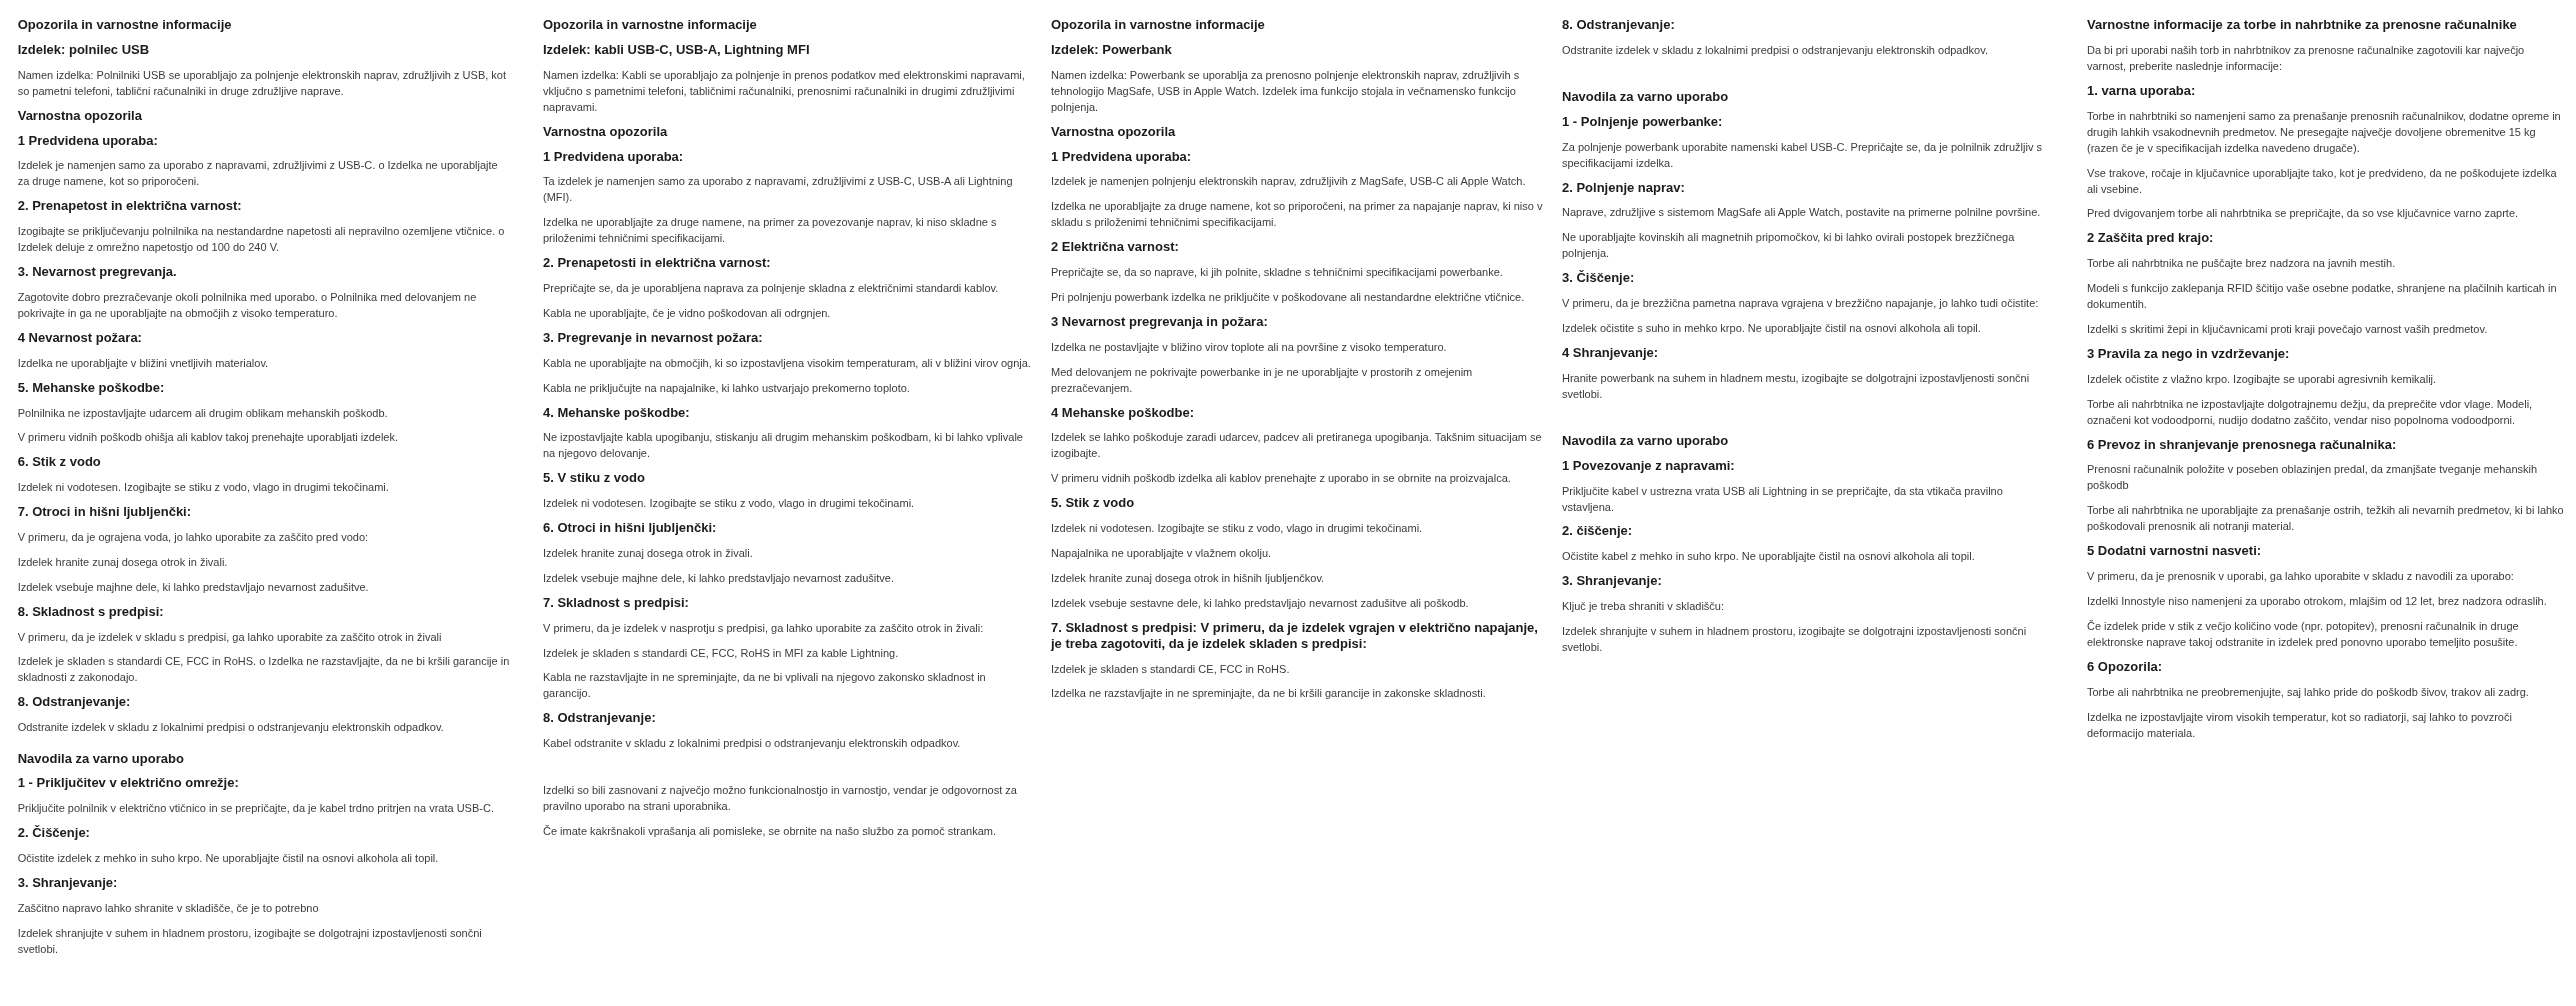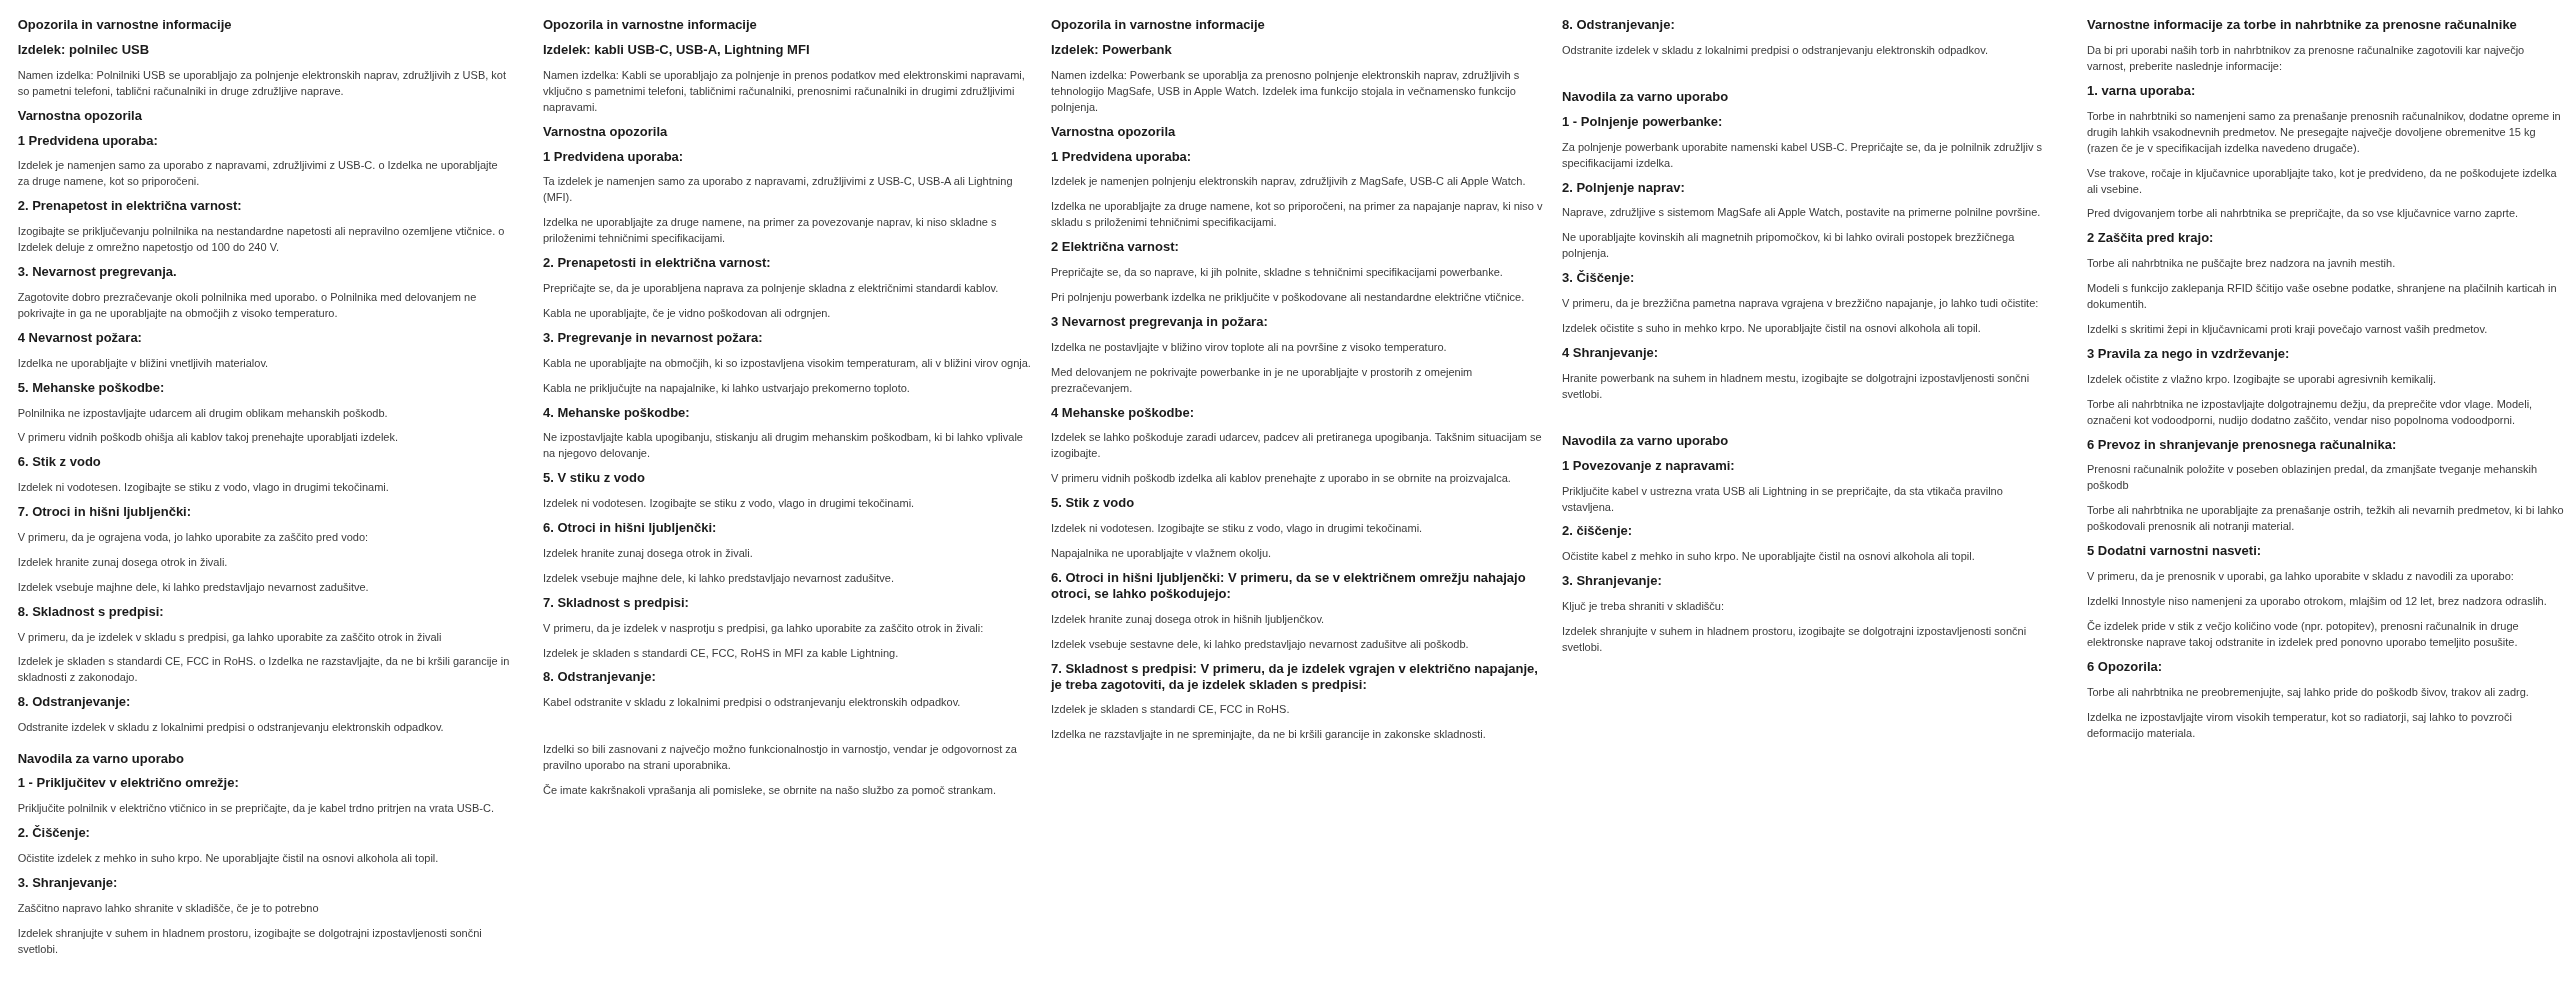--- a/index.html
+++ b/index.html
@@ -103,20 +103,21 @@
       <div class="h">4. Mehanske poškodbe:</div>
       <div class="p">Ne izpostavljajte kabla upogibanju, stiskanju ali drugim mehanskim poškodbam, ki bi lahko vplivale na njegovo delovanje.</div>
       <div class="h">5. V stiku z vodo</div>
       <div class="p">Izdelek ni vodotesen. Izogibajte se stiku z vodo, vlago in drugimi tekočinami.</div>
       <div class="h">6. Otroci in hišni ljubljenčki:</div>
       <div class="p">Izdelek hranite zunaj dosega otrok in živali.</div>
       <div class="p">Izdelek vsebuje majhne dele, ki lahko predstavljajo nevarnost zadušitve.</div>
       <div class="h">7. Skladnost s predpisi:</div>
       <div class="p">V primeru, da je izdelek v nasprotju s predpisi, ga lahko uporabite za zaščito otrok in živali:</div>
       <div class="p">Izdelek je skladen s standardi CE, FCC, RoHS in MFI za kable Lightning.</div>
+      <div class="p">Kabla ne razstavljajte in ne spreminjajte, da ne bi vplivali na njegovo zakonsko skladnost in garancijo.</div>
       <div class="h">8. Odstranjevanje:</div>
       <div class="p">Kabel odstranite v skladu z lokalnimi predpisi o odstranjevanju elektronskih odpadkov.</div>
       <div class="p gap-lg">Izdelki so bili zasnovani z največjo možno funkcionalnostjo in varnostjo, vendar je odgovornost za pravilno uporabo na strani uporabnika.</div>
       <div class="p">Če imate kakršnakoli vprašanja ali pomisleke, se obrnite na našo službo za pomoč strankam.</div>
     </div>
     <div class="col">
       <div class="title">Opozorila in varnostne informacije</div>
       <div class="h">Izdelek: Powerbank</div>
       <div class="p">Namen izdelka: Powerbank se uporablja za prenosno polnjenje elektronskih naprav, združljivih s tehnologijo MagSafe, USB in Apple Watch. Izdelek ima funkcijo stojala in večnamensko funkcijo polnjenja.</div>
       <div class="h">Varnostna opozorila</div>
@@ -128,21 +129,20 @@
       <div class="p">Pri polnjenju powerbank izdelka ne priključite v poškodovane ali nestandardne električne vtičnice.</div>
       <div class="h">3 Nevarnost pregrevanja in požara:</div>
       <div class="p">Izdelka ne postavljajte v bližino virov toplote ali na površine z visoko temperaturo.</div>
       <div class="p">Med delovanjem ne pokrivajte powerbanke in je ne uporabljajte v prostorih z omejenim prezračevanjem.</div>
       <div class="h">4 Mehanske poškodbe:</div>
       <div class="p">Izdelek se lahko poškoduje zaradi udarcev, padcev ali pretiranega upogibanja. Takšnim situacijam se izogibajte.</div>
       <div class="p">V primeru vidnih poškodb izdelka ali kablov prenehajte z uporabo in se obrnite na proizvajalca.</div>
       <div class="h">5. Stik z vodo</div>
       <div class="p">Izdelek ni vodotesen. Izogibajte se stiku z vodo, vlago in drugimi tekočinami.</div>
       <div class="p">Napajalnika ne uporabljajte v vlažnem okolju.</div>
-      <div class="h">6. Otroci in hišni ljubljenčki: V primeru, da se v električnem omrežju nahajajo otroci, se lahko poškodujejo:</div>
       <div class="p">Izdelek hranite zunaj dosega otrok in hišnih ljubljenčkov.</div>
       <div class="p">Izdelek vsebuje sestavne dele, ki lahko predstavljajo nevarnost zadušitve ali poškodb.</div>
       <div class="h">7. Skladnost s predpisi: V primeru, da je izdelek vgrajen v električno napajanje, je treba zagotoviti, da je izdelek skladen s predpisi:</div>
       <div class="p">Izdelek je skladen s standardi CE, FCC in RoHS.</div>
       <div class="p">Izdelka ne razstavljajte in ne spreminjajte, da ne bi kršili garancije in zakonske skladnosti.</div>
     </div>
     <div class="col">
       <div class="h">8. Odstranjevanje:</div>
       <div class="p">Odstranite izdelek v skladu z lokalnimi predpisi o odstranjevanju elektronskih odpadkov.</div>
       <div class="h gap-lg">Navodila za varno uporabo</div>

